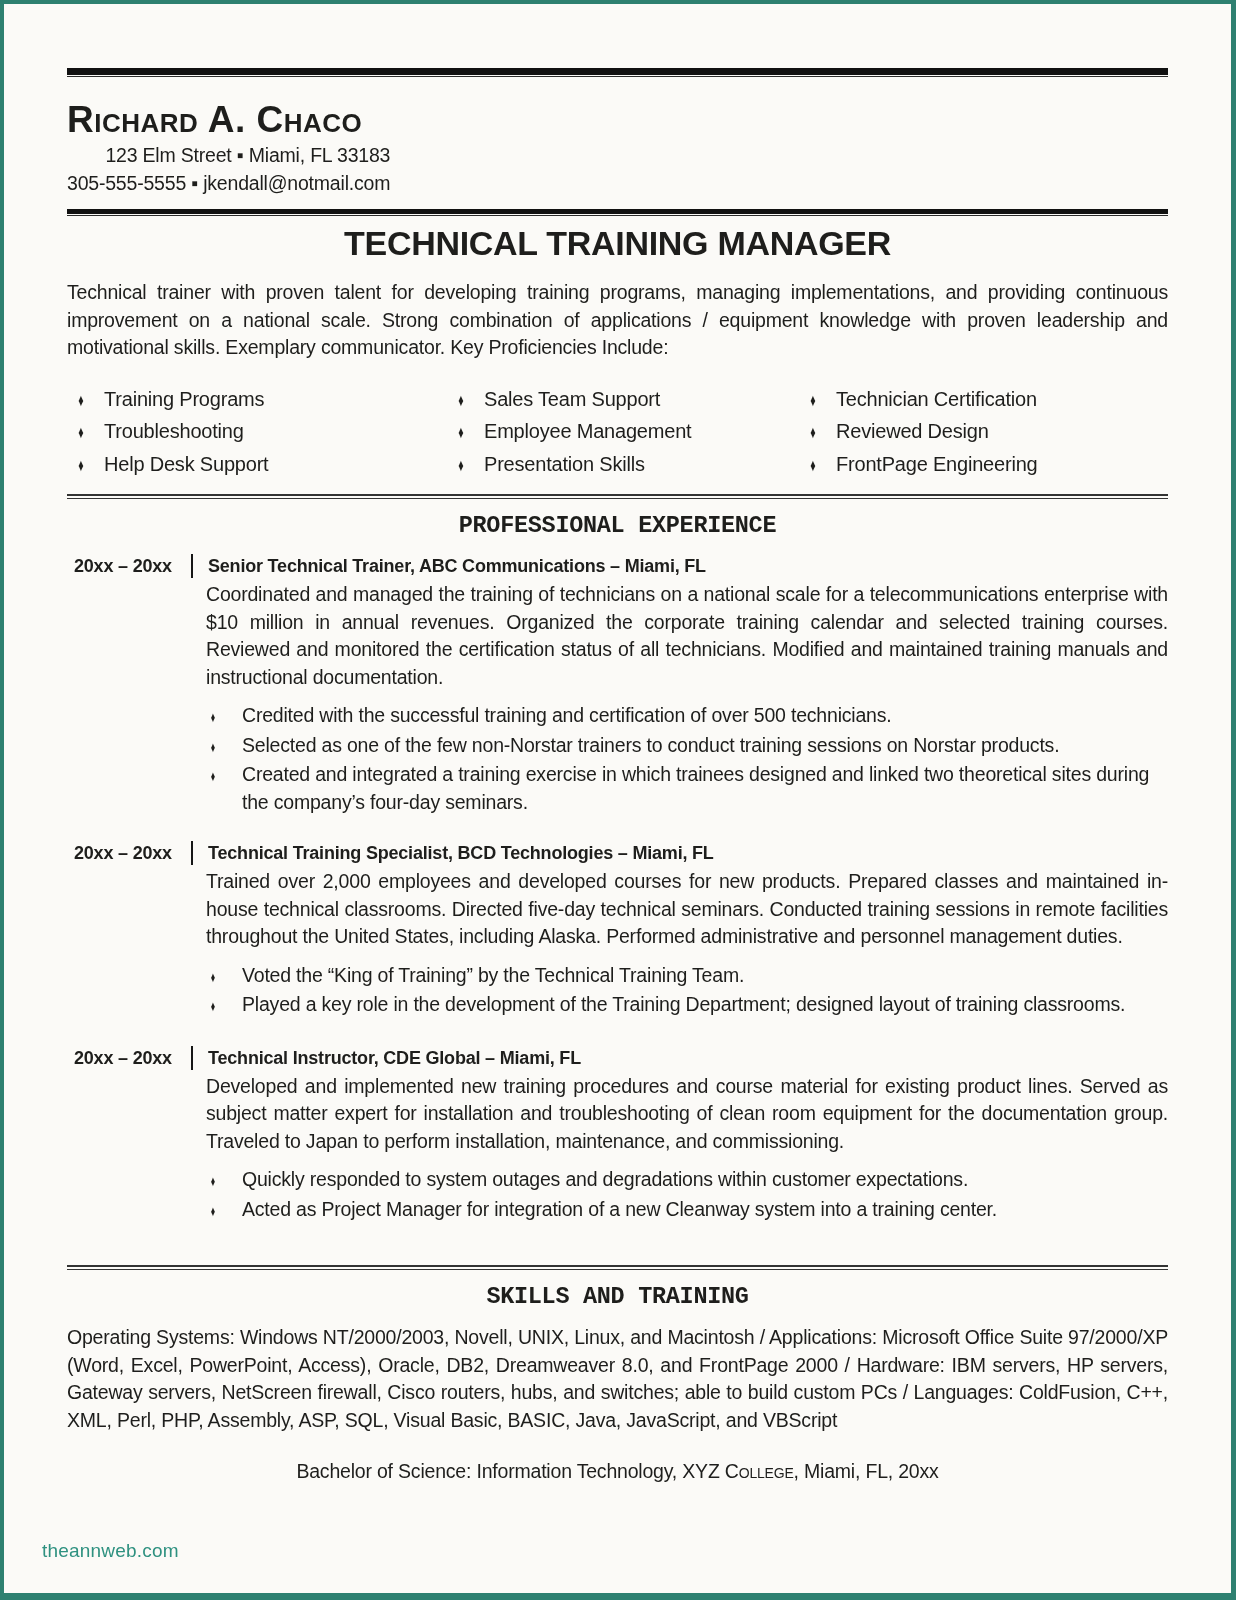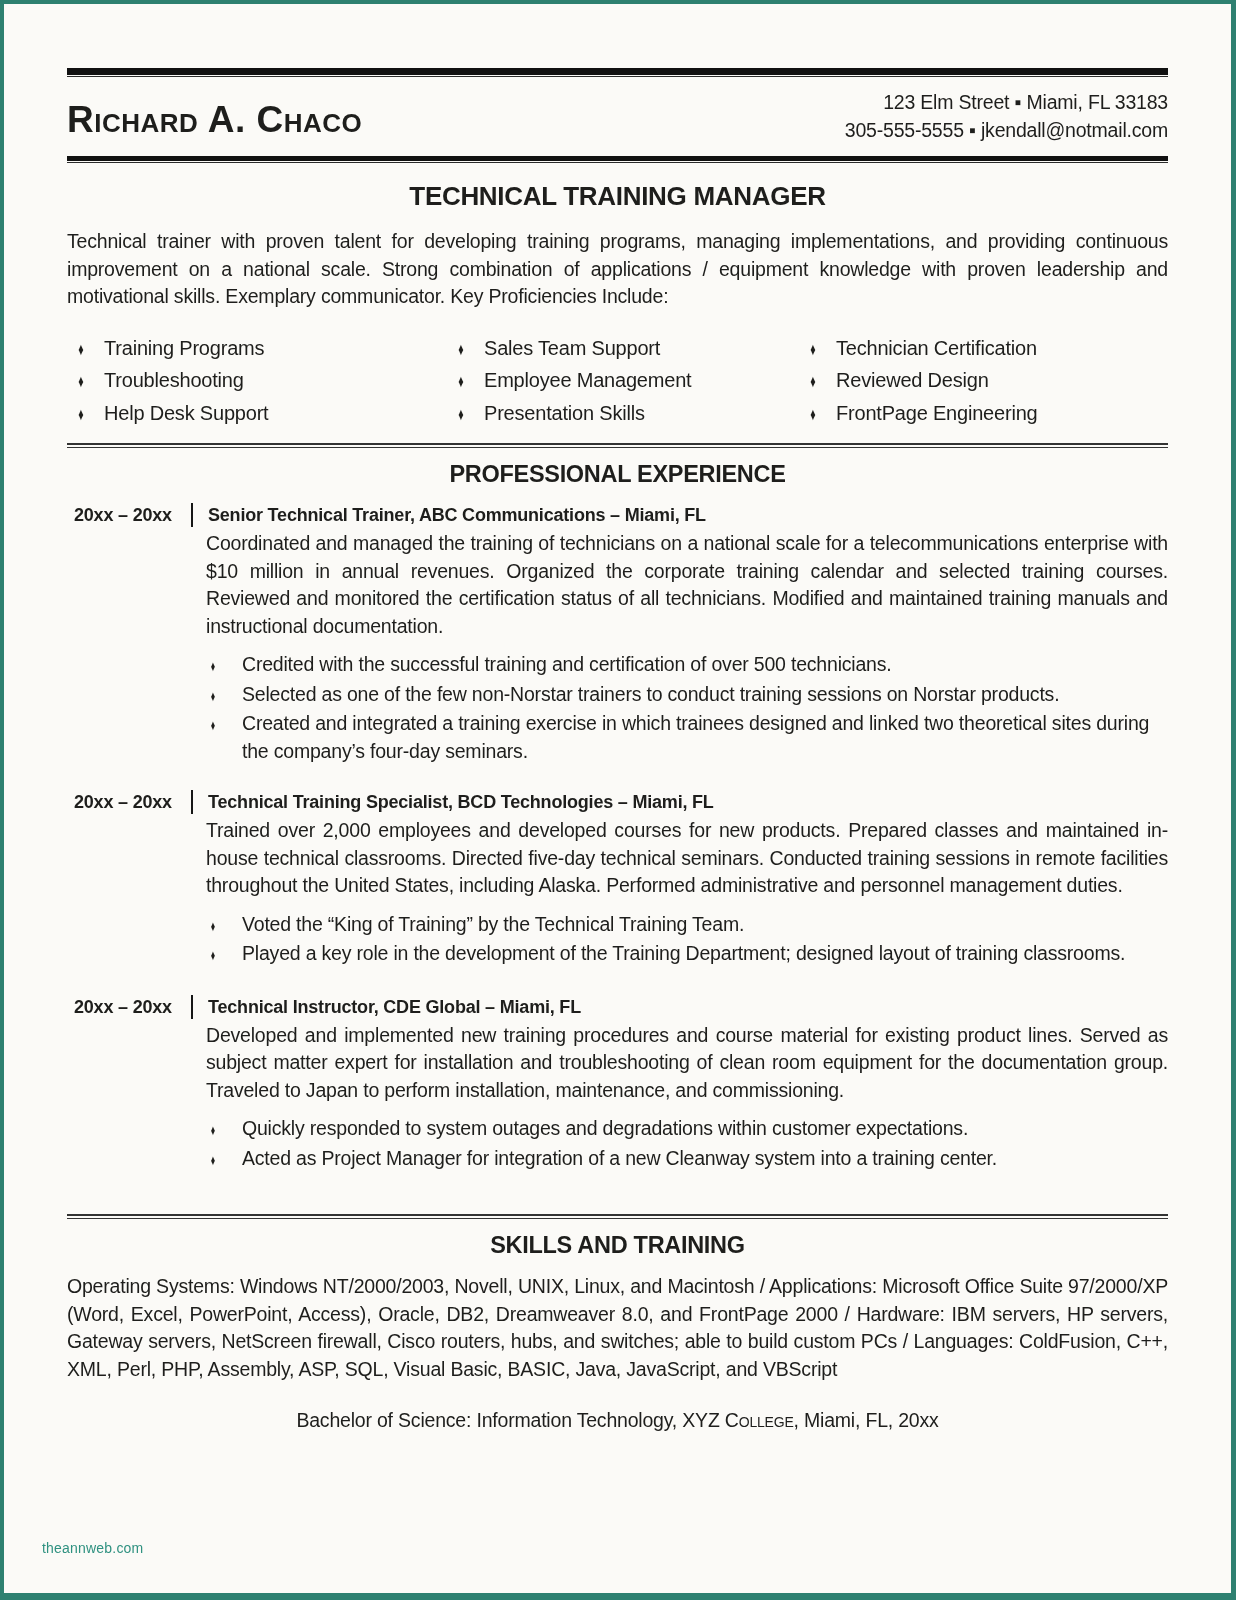--- a/index.html
+++ b/index.html
@@ -23,38 +23,38 @@
   .rule-medium{margin-top:12px;}
   .rule-medium .bar{height:5px;background:#111;}
   .rule-medium .thin{height:1px;background:#2b2b2b;margin-top:1px;}
   .rule-double{
     margin-top:13px;
     height:2px;
     border-top:2px solid #333;
     border-bottom:1px solid #333;
   }
   
-  .header{display:flex;justify-content:space-between;align-items:flex-start;margin-top:12px;}
+  .header{display:flex;justify-content:space-between;align-items:flex-start;margin-top:12px;flex-direction:column;}
   .name{
     font-variant:small-caps;
     font-weight:bold;
     font-size:37px;
     line-height:44px;
     letter-spacing:.5px;
     margin-top:9px;
   }
   .contact{text-align:right;font-size:19.5px;line-height:27.5px;letter-spacing:-.2px;}
   
   .doc-title{
-    text-align:center;font-weight:bold;font-size:26px;
-    margin-top:18px;letter-spacing:-.3px;
+    text-align:center;font-weight:bold;font-size:34px;
+    margin-top:8px;letter-spacing:-.3px;
   }
   .section-heading{
     text-align:center;font-weight:bold;font-size:23.5px;
-    margin-top:13px;letter-spacing:-.3px;
+    margin-top:13px;letter-spacing:-.3px;font-family:Liberation Mono, monospace;
   }
   
   .para{
     font-size:19.5px;line-height:27.5px;letter-spacing:-.2px;
     text-align:justify;margin:16px 0 0 0;
   }
   
   .prof-grid{
     display:grid;
     grid-template-columns:380px 352px auto;
@@ -81,21 +81,21 @@
   .job-bullets{list-style:none;margin:11px 0 0 0;padding:0 0 0 139px;}
   .job-bullets li{display:flex;align-items:baseline;font-size:19.5px;line-height:27.5px;letter-spacing:-.2px;}
   .job-bullets .diamond{font-size:14px;margin-right:22px;}
   .job-bullets .li-text{flex:1;}
   
   .edu-line{text-align:center;font-size:19.5px;letter-spacing:-.2px;margin-top:26px;}
   .smallcaps{font-variant:small-caps;}
   
   .watermark{
     position:absolute;left:38px;top:1536px;
-    color:#2f9180;font-size:14px;letter-spacing:.2px;
+    color:#2f9180;font-size:19px;letter-spacing:.2px;
   }
 </style>
 </head>
 <body>
 
 <div class="page">
   <div class="content">
 
     <div class="rule-heavy">
       <div class="bar"></div>

